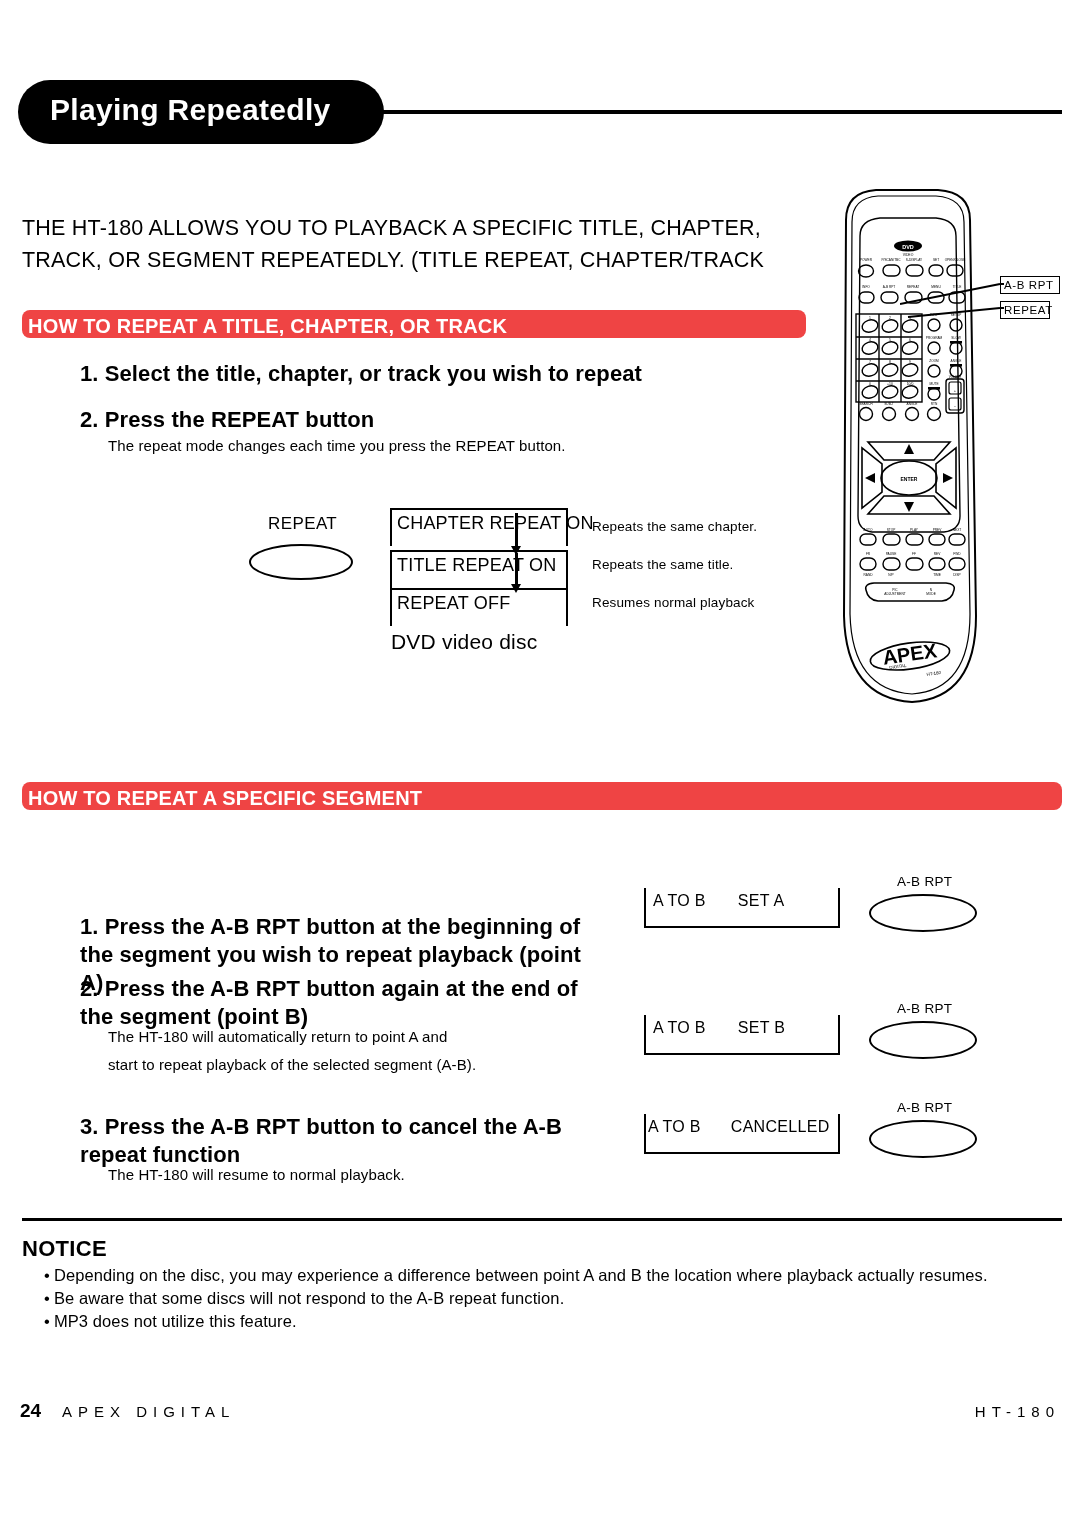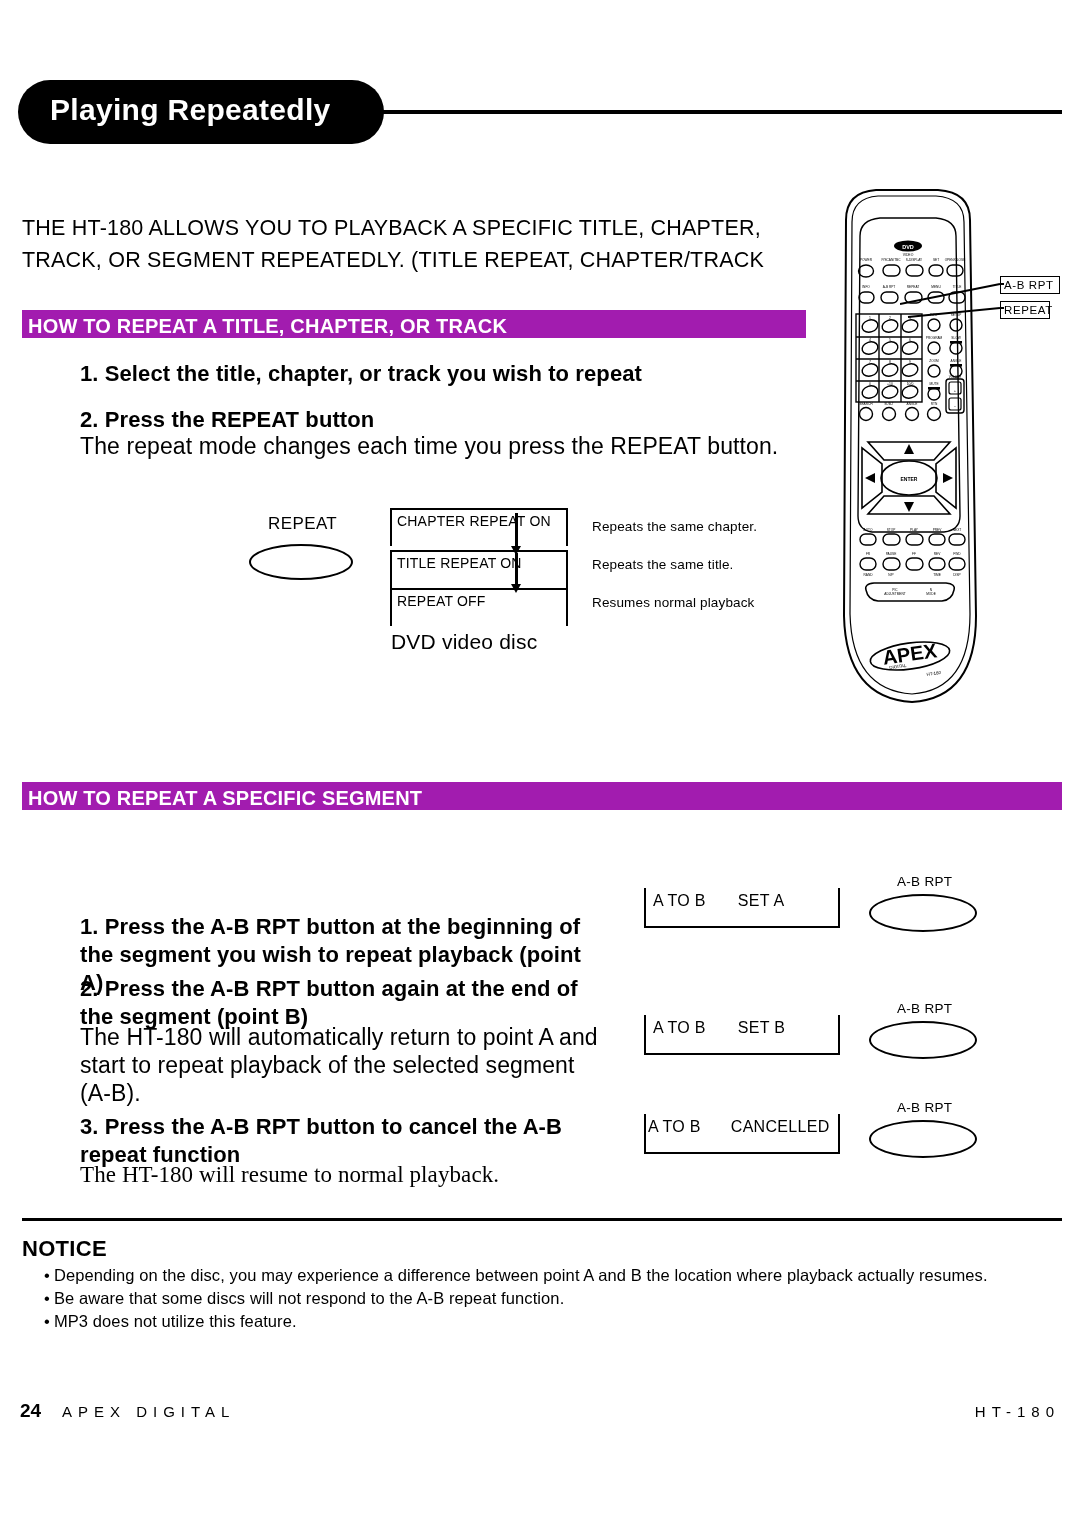--- a/index.html
+++ b/index.html
@@ -65,28 +65,29 @@
     font-size: 21.5px;
     line-height: 32px;
     text-align: justify;
     letter-spacing: 0.2px;
   }
   .intro .lastline { text-align: left; }
 
   
   .barhead {
     position: absolute;
-    background: #a21caf;
+    background: #ef4444;
     color: #ffffff;
     font-size: 20px;
     font-weight: bold;
     letter-spacing: 0.2px;
     line-height: 26px;
     padding: 3px 0 4px 6px;
     box-sizing: border-box;
+    border-radius: 8px;
   }
   #bar-title-chapter {
     left: 22px;
     top: 310px;
     width: 784px;
     height: 28px;
   }
   #bar-specific-segment {
     left: 22px;
     top: 782px;
@@ -97,23 +98,24 @@
   
   .step-bold {
     position: absolute;
     font-size: 22px;
     font-weight: bold;
     line-height: 28px;
     letter-spacing: 0.1px;
   }
   .step-plain {
     position: absolute;
-    font-size: 23px;
+    font-size: 15px;
     line-height: 28px;
     letter-spacing: 0.1px;
+    margin-left: 28px;
   }
   #s1-step1 { left: 80px; top: 360px; }
   #s1-step2 { left: 80px; top: 406px; }
   #s1-step2-note { left: 80px; top: 432px; }
 
   
   .repeat-btn-label {
     position: absolute;
     left: 268px;
     top: 514px;
@@ -141,21 +143,21 @@
     border-top: 2.5px solid #000000;
     border-left: 2.5px solid #000000;
     border-right: 2.5px solid #000000;
     border-bottom: none;
     box-sizing: border-box;
   }
   .flowbox .fb-text {
     position: absolute;
     left: 5px;
     top: 3px;
-    font-size: 14px;
+    font-size: 18px;
     letter-spacing: 0.2px;
     white-space: nowrap;
   }
   #fb1 { left: 390px; top: 508px; }
   #fb2 { left: 390px; top: 550px; }
   #fb3 { left: 390px; top: 588px; }
 
   .flow-arrow {
     position: absolute;
     left: 515px;
@@ -191,21 +193,21 @@
     top: 630px;
     font-size: 21px;
     letter-spacing: 0.2px;
   }
 
   
   #s2-step1 { left: 80px; top: 880px; width: 520px; margin-top: 33px; }
   #s2-step2 { left: 80px; top: 975px; width: 520px; }
   #s2-step2-note { left: 80px; top: 1023px; width: 520px; }
   #s2-step3 { left: 80px; top: 1113px; width: 520px; }
-  #s2-step3-note { left: 80px; top: 1161px; width: 520px; font-family: Liberation Serif, serif; }
+  #s2-step3-note { left: 80px; top: 1161px; width: 520px; }
 
   
   .dispbox {
     position: absolute;
     width: 196px;
     height: 40px;
     border-left: 2.5px solid #000000;
     border-right: 2.5px solid #000000;
     border-bottom: 2.5px solid #000000;
     border-top: none;

